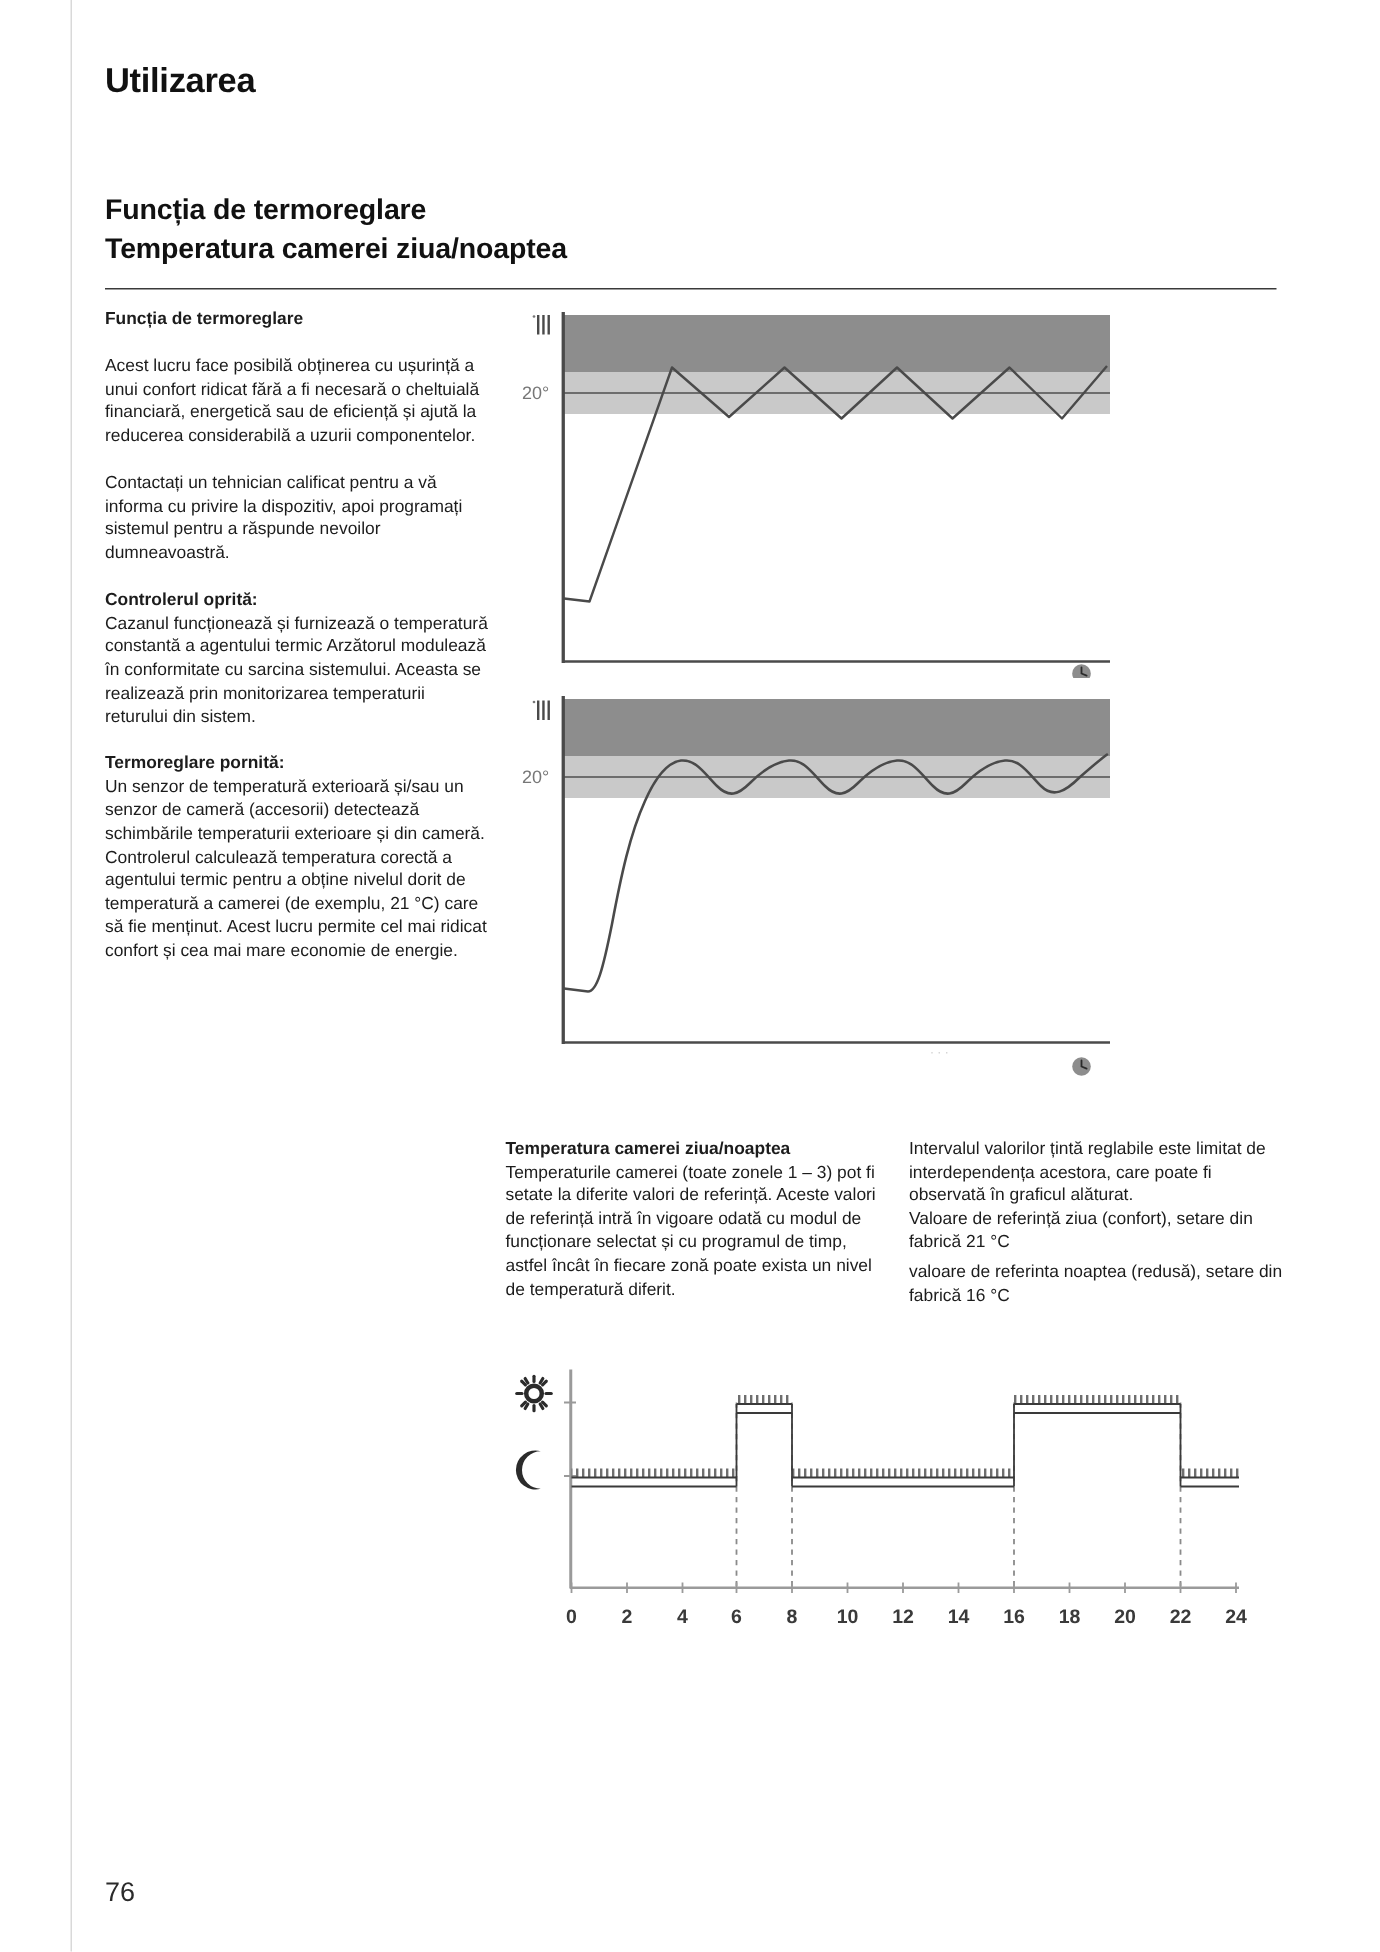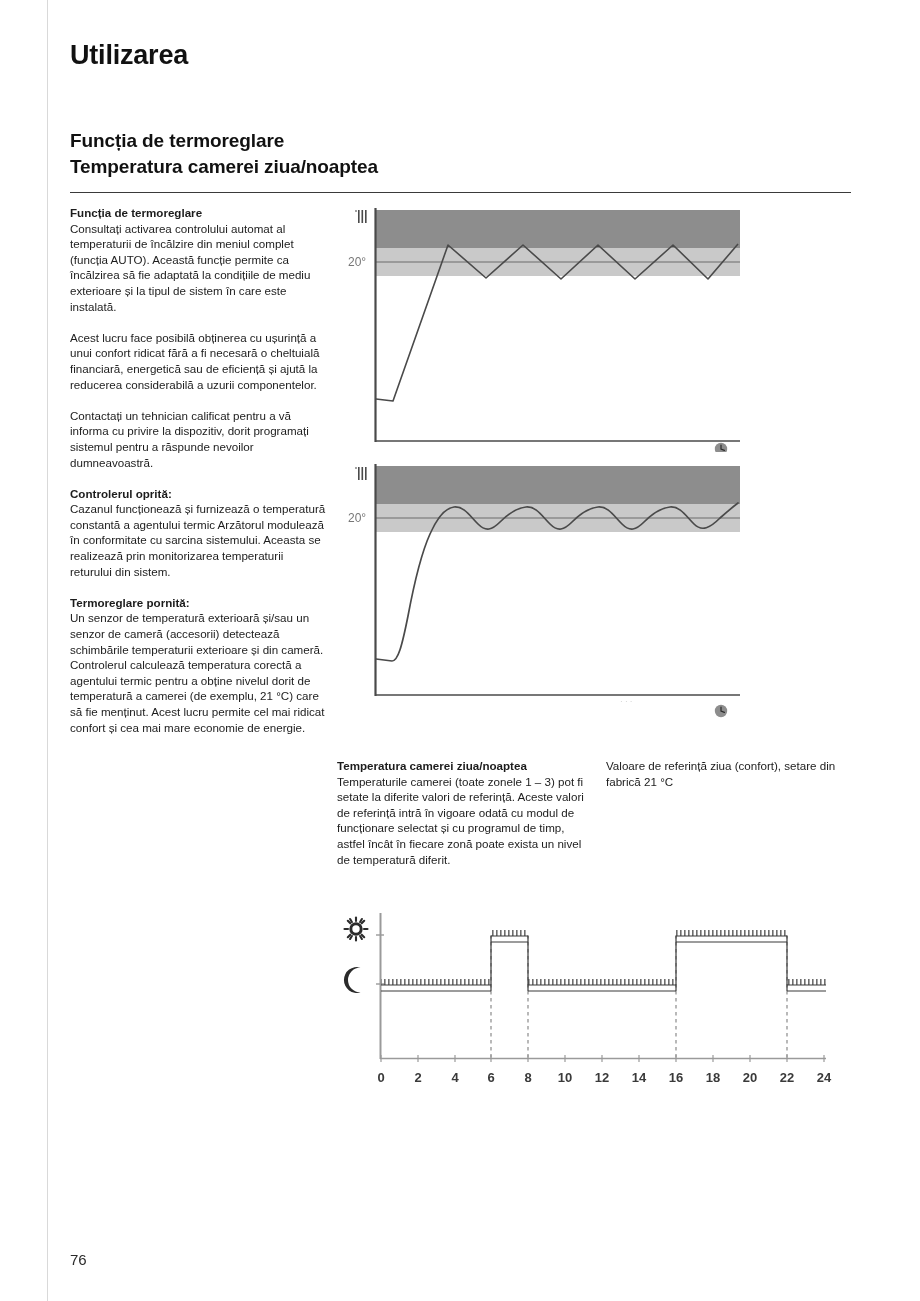--- a/index.html
+++ b/index.html
@@ -26,21 +26,21 @@
     top: 0;
     width: 1px;
     height: 1301px;
     background: #d9d9d9;
   }
 
   .chapter-title {
     position: absolute;
     left: 70px;
     top: 40px;
-    font-size: 27px;
+    font-size: 23px;
     font-weight: bold;
     letter-spacing: -0.2px;
     color: #111;
   }
 
   .section-heads {
     position: absolute;
     left: 70px;
     top: 128px;
     width: 700px;
@@ -85,54 +85,56 @@
   #chart-modulating { left: 340px; top: 456px;  width: 400px; height: 268px; }
   #chart-schedule   { left: 340px; top: 905px;  width: 492px; height: 200px; }
 
   .chart svg { display: block; }
 
   
   .page-number {
     position: absolute;
     left: 70px;
     top: 1251px;
-    font-size: 15px;
+    font-size: 18px;
     color: #2b2b2b;
   }
 </style>
 </head>
 <body>
 
 <div class="page">
 
   <div class="margin-rule"></div>
 
   <div class="chapter-title">Utilizarea</div>
 
   <div class="section-heads">
     <div class="h">Funcția de termoreglare</div>
     <div class="h">Temperatura camerei ziua/noaptea</div>
   </div>
 
   <div class="rule-main"></div>
 
   <div class="col" id="col-left">
-    <p><b>Funcția de termoreglare</b><br><span>Consultați activarea controlului automat al temperaturii de încălzire din meniul complet (funcția AUTO). Această funcție permite ca încălzirea să fie adaptată la condițiile de mediu exterioare și la tipul de sistem în care este instalată.</span></p>
+    <p><b>Funcția de termoreglare</b><br></p>
     <p><span>Acest lucru face posibilă obținerea cu ușurință a unui confort ridicat fără a fi necesară o cheltuială financiară, energetică sau de eficiență și ajută la reducerea considerabilă a uzurii componentelor.</span></p>
-    <p><span>Contactați un tehnician calificat pentru a vă informa cu privire la dispozitiv, dorit programați sistemul pentru a răspunde nevoilor dumneavoastră.</span></p>
+    <p><span>Contactați un tehnician calificat pentru a vă informa cu privire la dispozitiv, apoi programați sistemul pentru a răspunde nevoilor dumneavoastră.</span></p>
     <p><b>Controlerul oprită:</b><br><span>Cazanul funcționează și furnizează o temperatură constantă a agentului termic Arzătorul modulează în conformitate cu sarcina sistemului. Aceasta se realizează prin monitorizarea temperaturii returului din sistem.</span></p>
     <p><b>Termoreglare pornită:</b><br><span>Un senzor de temperatură exterioară și/sau un senzor de cameră (accesorii) detectează schimbările temperaturii exterioare și din cameră. Controlerul calculează temperatura corectă a agentului termic pentru a obține nivelul dorit de temperatură a camerei (de exemplu, 21 °C) care să fie menținut. Acest lucru permite cel mai ridicat confort și cea mai mare economie de energie.</span></p>
   </div>
 
   <div class="col" id="col-mid">
     <p><b>Temperatura camerei ziua/noaptea</b><br><span>Temperaturile camerei (toate zonele 1 – 3) pot fi setate la diferite valori de referință. Aceste valori de referință intră în vigoare odată cu modul de funcționare selectat și cu programul de timp, astfel încât în fiecare zonă poate exista un nivel de temperatură diferit.</span></p>
   </div>
 
   <div class="col" id="col-right">
+    <p style="margin-bottom:0"><span>Intervalul valorilor țintă reglabile este limitat de interdependența acestora, care poate fi observată în graficul alăturat.</span></p>
     <p style="margin-bottom:4px"><span>Valoare de referință ziua (confort), setare din fabrică 21 °C</span></p>
+    <p style="margin-bottom:0"><span>valoare de referinta noaptea (redusă), setare din fabrică 16 °C</span></p>
   </div>
 
   <div class="chart" id="chart-hysteresis">
     <svg width="400" height="252" viewBox="0 0 400 252" xmlns="http://www.w3.org/2000/svg">
 
       <g>
         <rect x="18" y="10" width="1.6" height="13" fill="#4a4a4a"></rect>
         <rect x="21.5" y="10" width="1.6" height="13" fill="#4a4a4a"></rect>
         <rect x="25" y="10" width="1.6" height="13" fill="#4a4a4a"></rect>
         <circle cx="16" cy="11" r="0.9" fill="#777"></circle>

